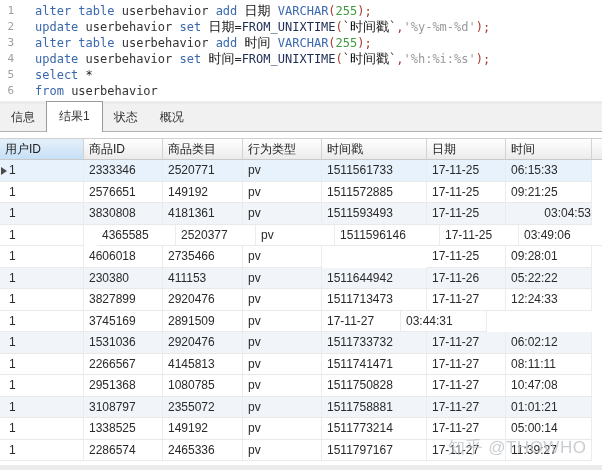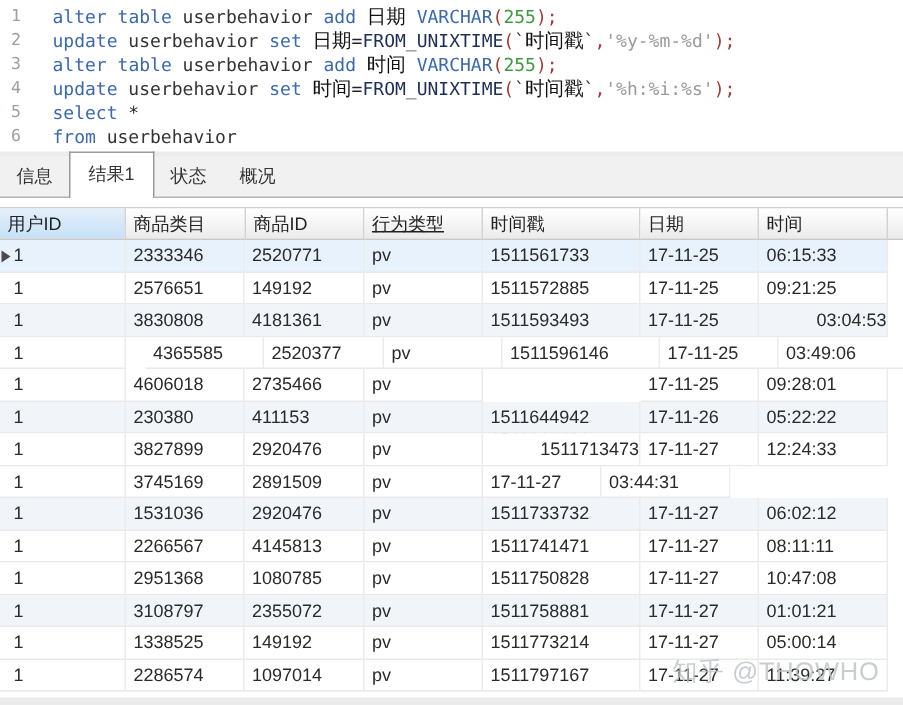--- a/index.html
+++ b/index.html
@@ -75,23 +75,23 @@
   <div class="tabbar">
       <div class="tab">信息</div>
       <div class="tab active">结果1</div>
       <div class="tab">状态</div>
       <div class="tab">概况</div>
     </div>
   <div class="tabpage-top"></div>
 
   <div class="grid-header">
       <div class="h-cell selected" style="width: 84px;">用户ID</div>
+      <div class="h-cell" style="width: 79px;">商品ID</div>
       <div class="h-cell" style="width: 80px;">商品类目</div>
-      <div class="h-cell" style="width: 79px;">商品ID</div>
-      <div class="h-cell" style="width: 79px; text-decoration: underline;">行为类型</div>
+      <div class="h-cell" style="width: 79px;">行为类型</div>
       <div class="h-cell" style="width: 105px;">时间戳</div>
       <div class="h-cell" style="width: 79px;">日期</div>
       <div class="h-cell" style="width: 86px;">时间</div>
       <div class="h-cell filler" style="width: 10px;"></div>
     </div>
   <div class="grid-body">
       <div class="g-row current">
         <div class="row-marker"></div>
         <div class="g-cell first" style="width: 84px;">1</div>
         <div class="g-cell" style="width: 79px;">2333346</div>
@@ -150,21 +150,21 @@
         <div class="g-cell" style="width: 105px;">1511644942</div>
         <div class="g-cell" style="width: 79px;">17-11-26</div>
         <div class="g-cell" style="width: 86px;">05:22:22</div>
         <div class="g-cell filler" style="width: 10px;"></div>
       </div>
       <div class="g-row">
         <div class="g-cell first" style="width: 84px;">1</div>
         <div class="g-cell" style="width: 79px;">3827899</div>
         <div class="g-cell" style="width: 80px;">2920476</div>
         <div class="g-cell" style="width: 79px;">pv</div>
-        <div class="g-cell" style="width: 105px; text-align: right;">1511713473</div>
+        <div class="g-cell" style="width: 105px;">1511713473</div>
         <div class="g-cell" style="width: 79px;">17-11-27</div>
         <div class="g-cell" style="width: 86px;">12:24:33</div>
         <div class="g-cell filler" style="width: 10px;"></div>
       </div>
       <div class="g-row">
         <div class="g-cell first" style="width: 84px;">1</div>
         <div class="g-cell" style="width: 79px;">3745169</div>
         <div class="g-cell" style="width: 80px;">2891509</div>
         <div class="g-cell" style="width: 79px;">pv</div>
         <div class="g-cell" style="width: 79px;">17-11-27</div>
@@ -217,21 +217,21 @@
         <div class="g-cell" style="width: 80px;">149192</div>
         <div class="g-cell" style="width: 79px;">pv</div>
         <div class="g-cell" style="width: 105px;">1511773214</div>
         <div class="g-cell" style="width: 79px;">17-11-27</div>
         <div class="g-cell" style="width: 86px;">05:00:14</div>
         <div class="g-cell filler" style="width: 10px;"></div>
       </div>
       <div class="g-row">
         <div class="g-cell first" style="width: 84px;">1</div>
         <div class="g-cell" style="width: 79px;">2286574</div>
-        <div class="g-cell" style="width: 80px;">1097014</div>
+        <div class="g-cell" style="width: 80px;">2465336</div>
         <div class="g-cell" style="width: 79px;">pv</div>
         <div class="g-cell" style="width: 105px;">1511797167</div>
         <div class="g-cell" style="width: 79px;">17-11-27</div>
         <div class="g-cell" style="width: 86px;">11:39:27</div>
         <div class="g-cell filler" style="width: 10px;"></div>
       </div>
     </div>
 
   <div class="bottom-strip"></div>
 

